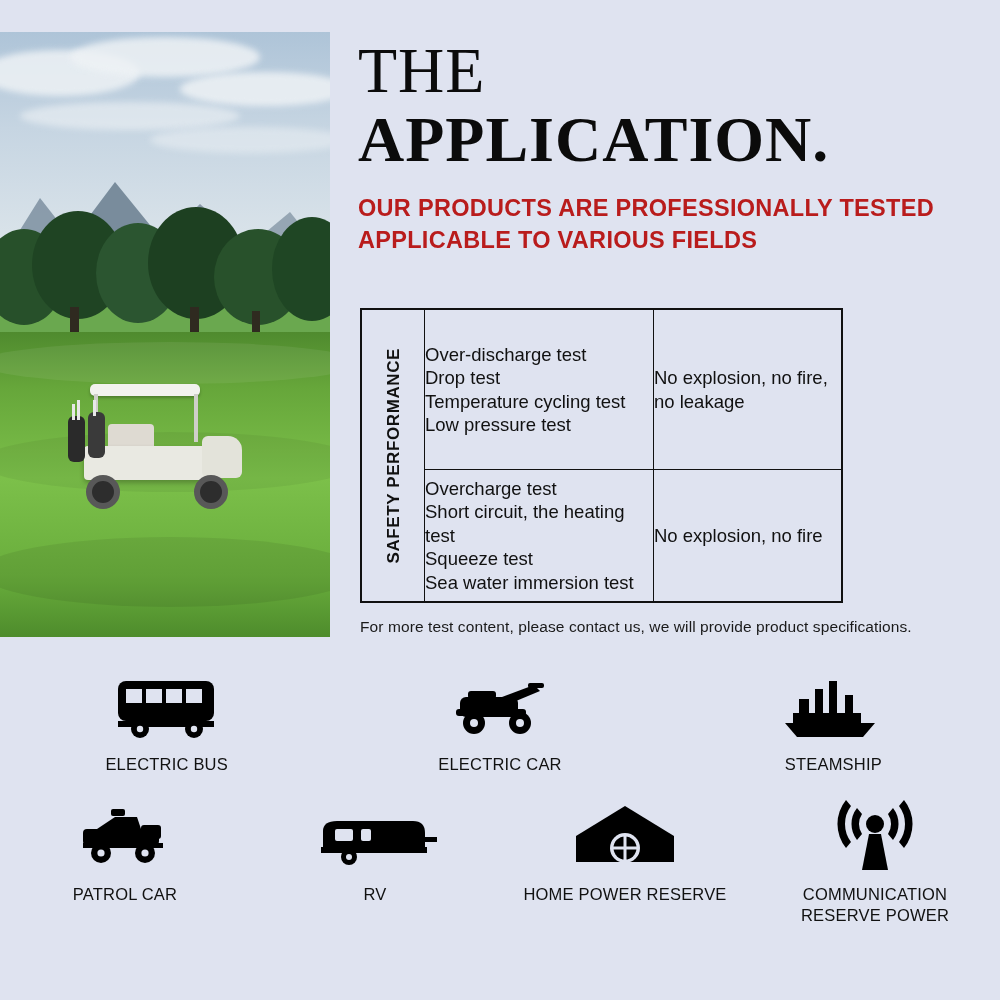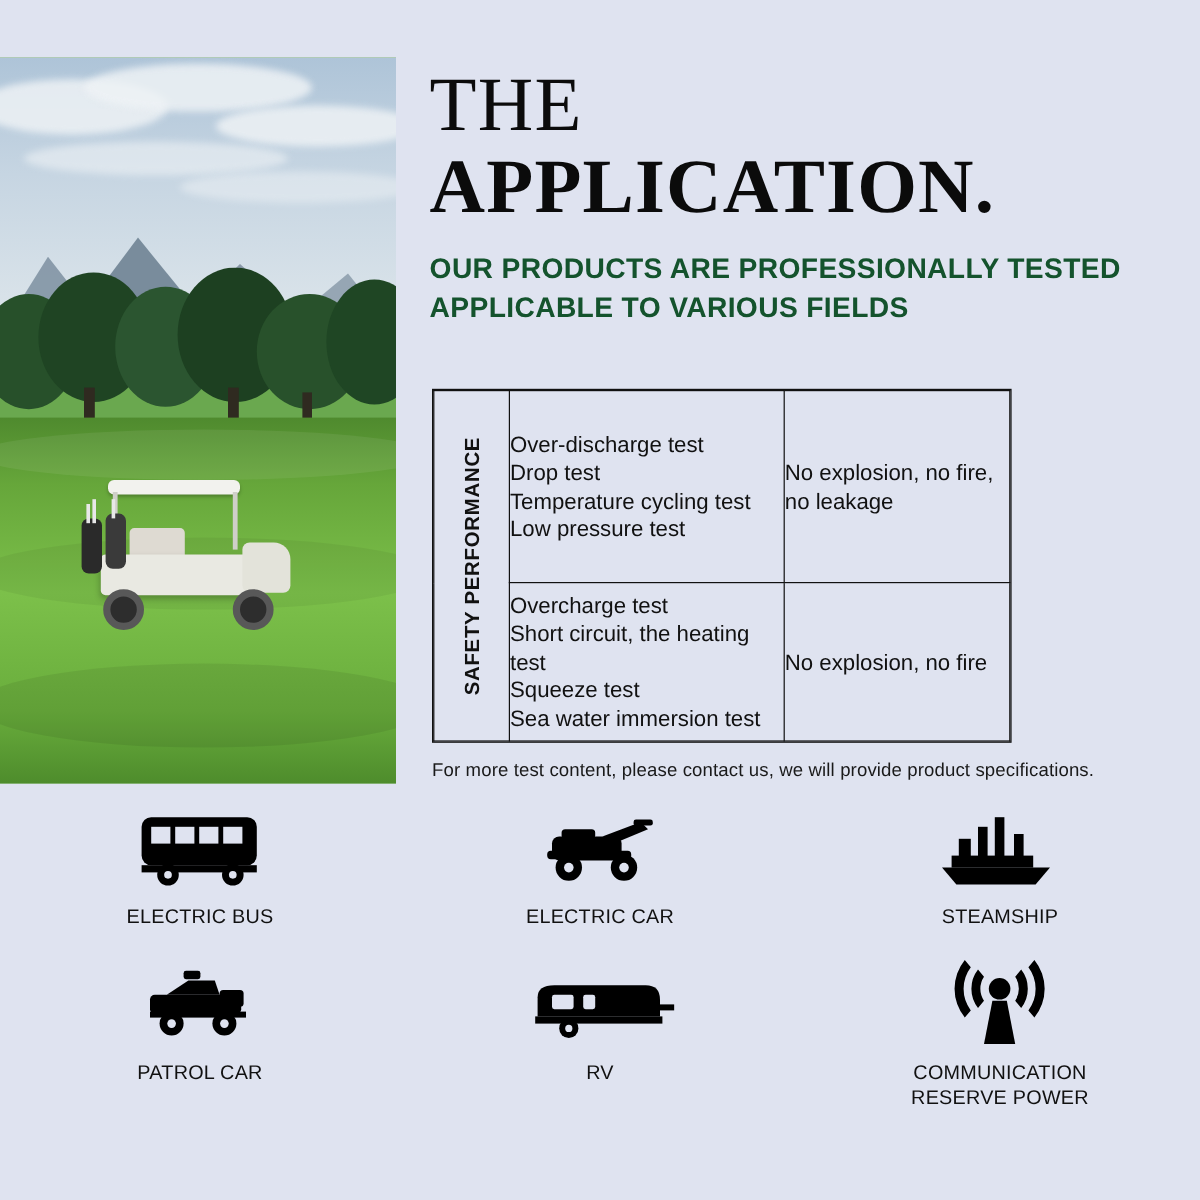--- a/index.html
+++ b/index.html
@@ -13,21 +13,21 @@
     font-family: "Liberation Sans", sans-serif;
     color: #111;
     overflow: hidden;
     position: relative;
   }
 
   
   .top {
     position: absolute;
     left: 0;
-    top: 16px;
+    top: 0;
     width: 1000px;
     height: 660px;
   }
 
   .photo {
     position: absolute;
     left: 0;
     top: 32px;
     width: 330px;
     height: 605px;
@@ -132,21 +132,21 @@
     color: #0b0b0b;
     font-weight: 400;
   }
   .title .line2 { display: block; margin-top: 6px; font-weight: bold; }
   .subtitle {
     margin: 22px 0 0 0;
     font-size: 23.5px;
     line-height: 1.33;
     font-weight: 700;
     letter-spacing: .3px;
-    color: #14532d;
+    color: #b91c1c;
   }
 
   
   .table-wrap {
     position: absolute;
     left: 360px;
     top: 308px;
     width: 483px;
     border: 1.5px solid #111;
     box-sizing: border-box;
@@ -429,20 +429,32 @@
           <rect x="48" y="26" width="10" height="12" rx="2" fill="#dfe3f0"></rect>
           <rect x="8" y="44" width="106" height="6" fill="#000"></rect>
           <circle cx="36" cy="54" r="8" fill="#000"></circle>
           <circle cx="36" cy="54" r="3" fill="#dfe3f0"></circle>
           <rect x="112" y="34" width="12" height="5" fill="#000"></rect>
         </svg>
       </div>
       <div class="icon-label">RV</div>
     </div>
 
+    <div class="icon-cell">
+      <div class="icon-art">
+        <svg width="110" height="76" viewBox="0 0 110 76">
+          <path d="M55 6 L104 36 L104 62 L6 62 L6 36 Z" fill="#000"></path>
+          <circle cx="55" cy="48" r="15" fill="#dfe3f0"></circle>
+          <circle cx="55" cy="48" r="11.5" fill="#000"></circle>
+          <rect x="53.5" y="34" width="3" height="28" fill="#dfe3f0"></rect>
+          <rect x="41" y="46.5" width="28" height="3" fill="#dfe3f0"></rect>
+        </svg>
+      </div>
+      <div class="icon-label">HOME POWER RESERVE</div>
+    </div>
 
     <div class="icon-cell">
       <div class="icon-art">
         <svg width="110" height="76" viewBox="0 0 110 76">
           <circle cx="55" cy="24" r="9" fill="#000"></circle>
           <path d="M37 8 A26 26 0 0 0 37 40 L42 34 A18 18 0 0 1 42 14 Z" fill="#000"></path>
           <path d="M73 8 A26 26 0 0 1 73 40 L68 34 A18 18 0 0 0 68 14 Z" fill="#000"></path>
           <path d="M26 0 A38 38 0 0 0 26 48 L31 42 A30 30 0 0 1 31 6 Z" fill="#000"></path>
           <path d="M84 0 A38 38 0 0 1 84 48 L79 42 A30 30 0 0 0 79 6 Z" fill="#000"></path>
           <path d="M49 34 L61 34 L68 70 L42 70 Z" fill="#000"></path>

